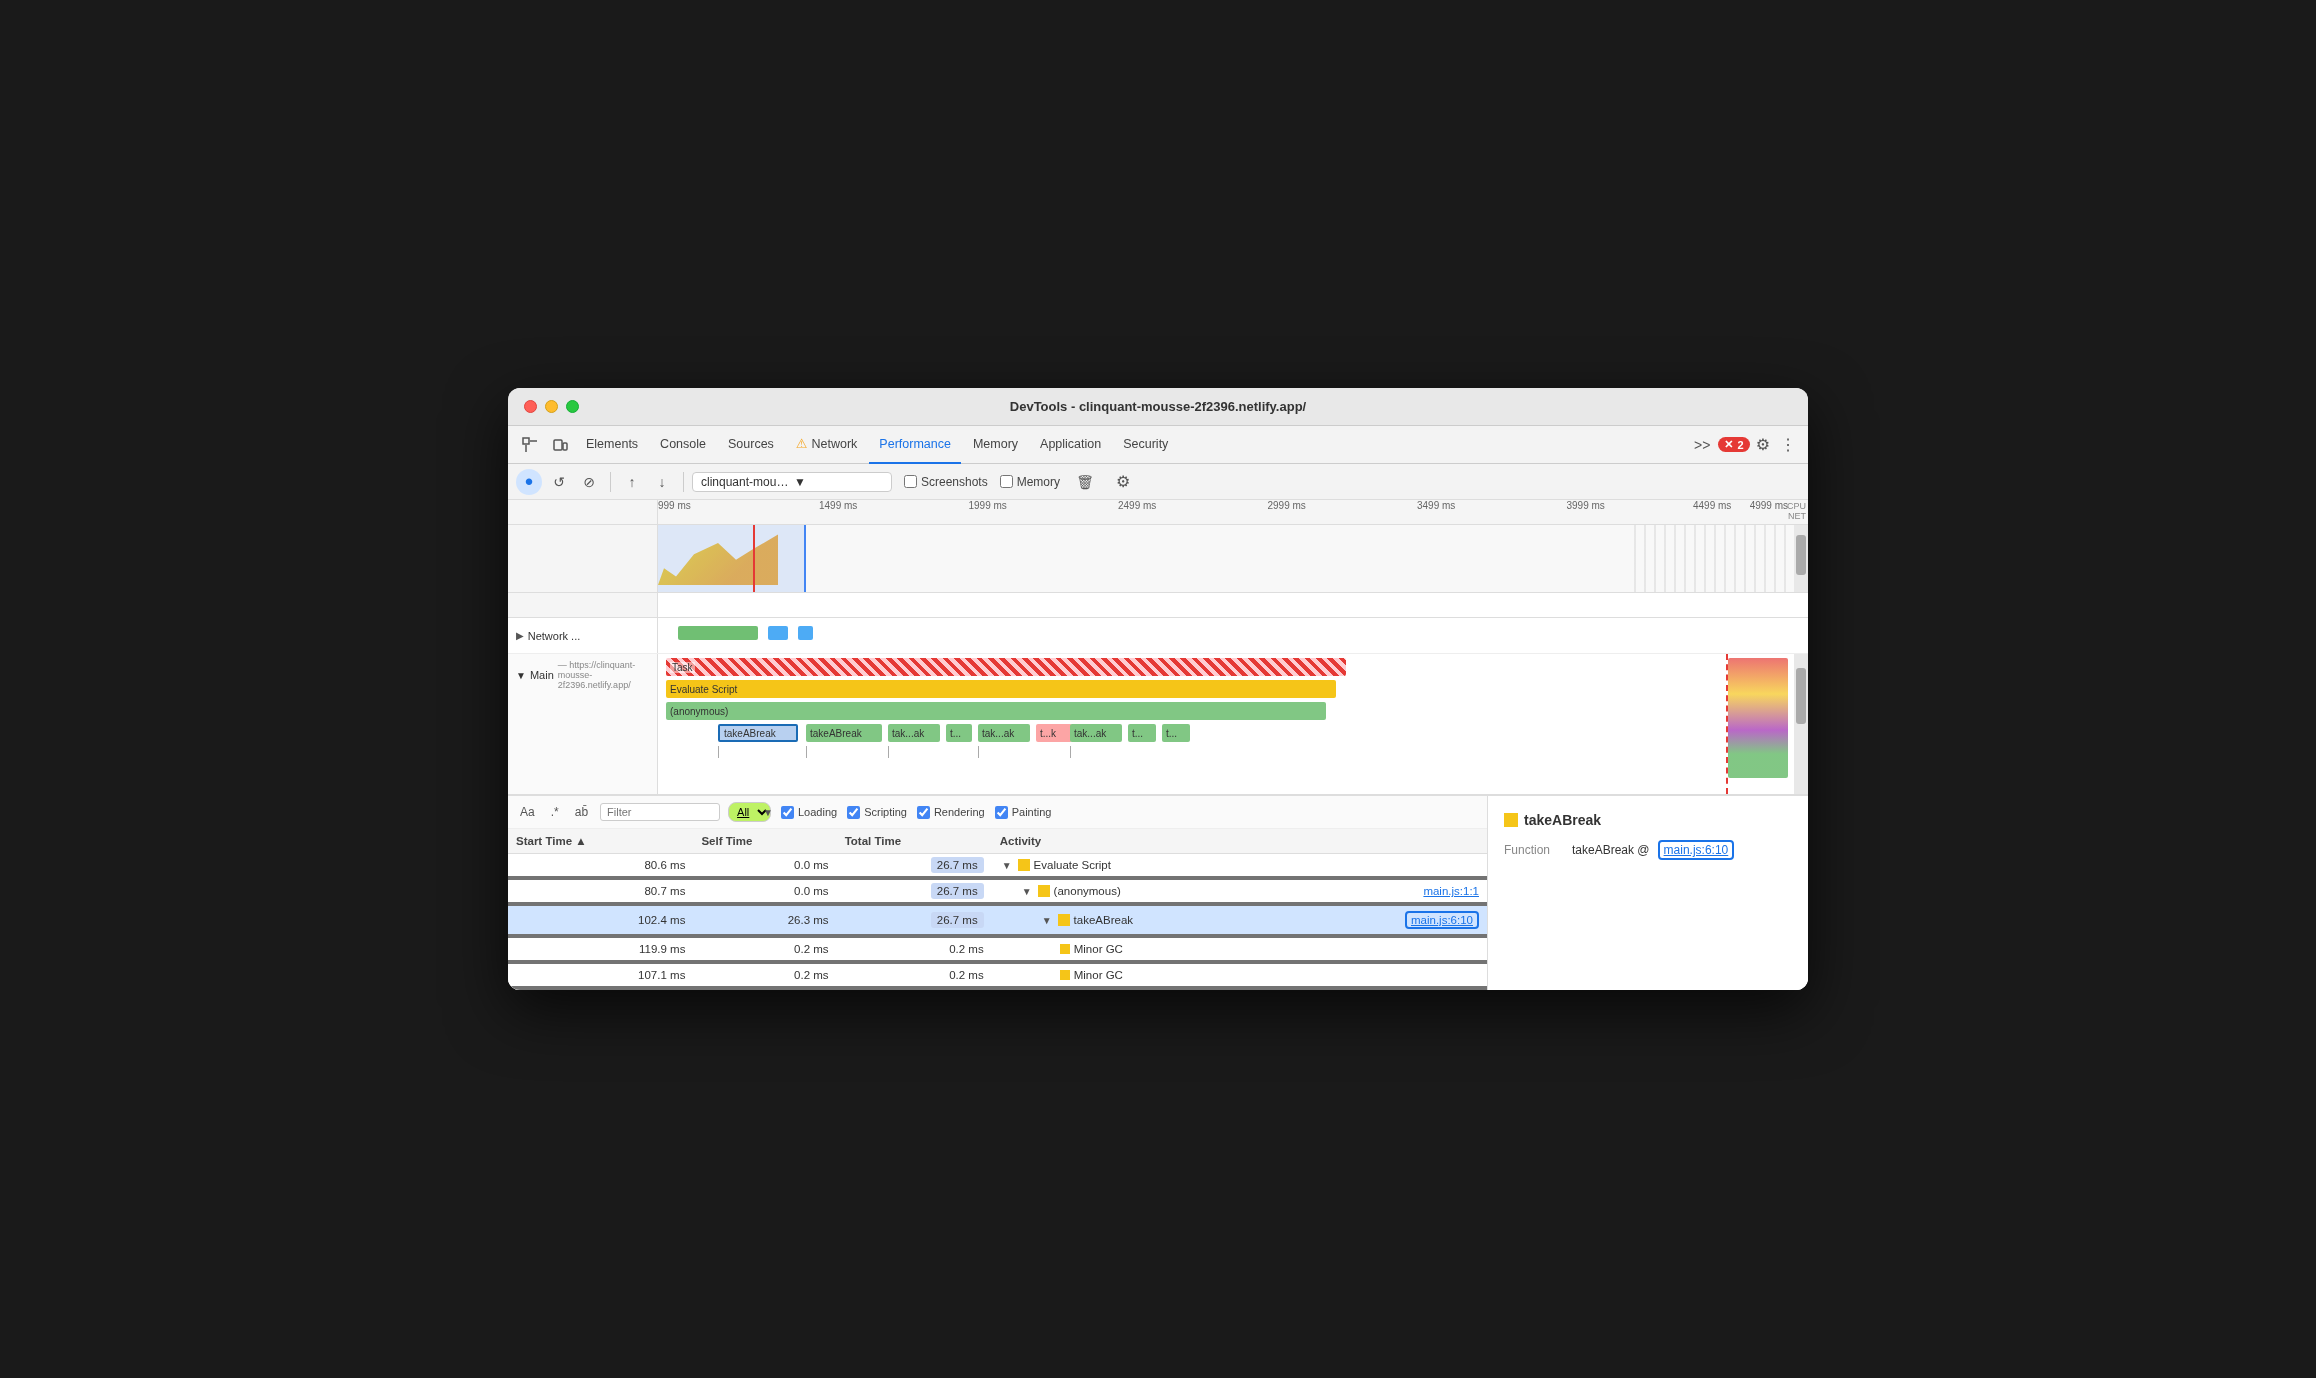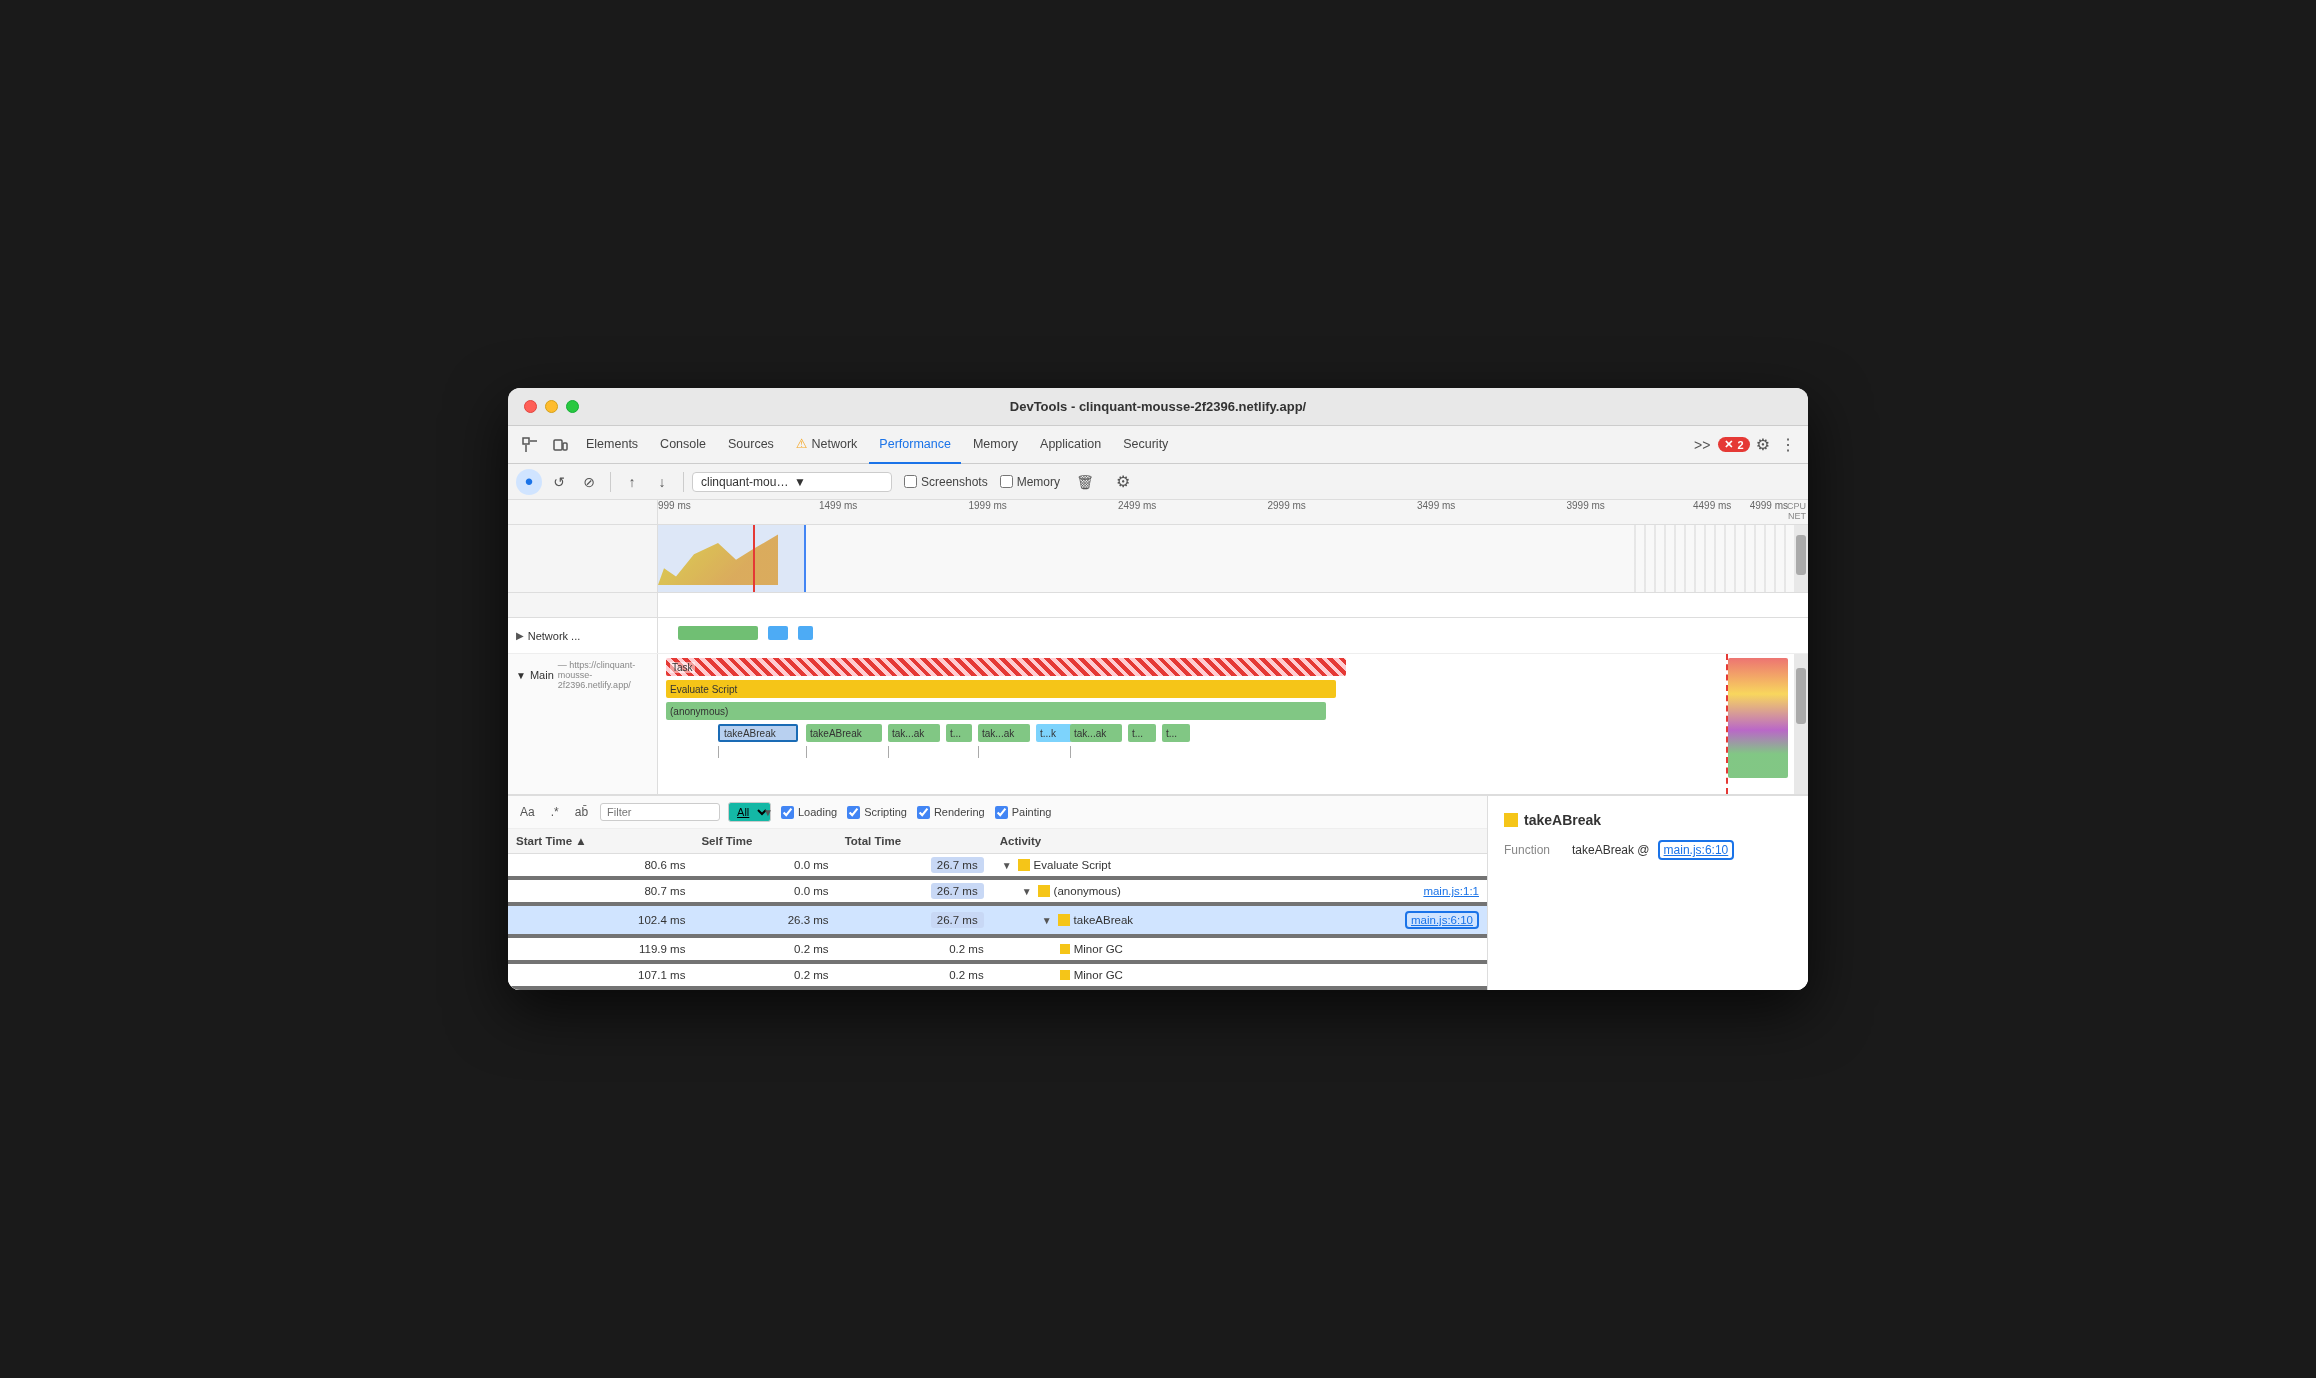--- a/index.html
+++ b/index.html
@@ -321,24 +321,24 @@
     .filter-input {
       border: 1px solid #ccc;
       border-radius: 3px;
       padding: 2px 6px;
       font-size: 11px;
       width: 120px;
       outline: none;
     }
     .filter-select {
       border: 1px solid #ccc;
-      border-radius: 3px;
+      border-radius: 8px;
       padding: 2px 4px;
       font-size: 11px;
-      background: #14b8a6;
+      background: #bef264;
       cursor: pointer;
       text-decoration: underline;
     }
     .filter-checkboxes {
       display: flex;
       align-items: center;
       gap: 10px;
     }
     .filter-checkbox-label {
       display: flex;
@@ -639,21 +639,21 @@
           </div>
           <div class="flame-bar" style="left:230px;top:70px;width:52px;background:#81c784;color:#333;">
             <span>tak...ak</span>
           </div>
           <div class="flame-bar" style="left:288px;top:70px;width:26px;background:#81c784;color:#333;">
             <span>t...</span>
           </div>
           <div class="flame-bar" style="left:320px;top:70px;width:52px;background:#81c784;color:#333;">
             <span>tak...ak</span>
           </div>
-          <div class="flame-bar" style="left:378px;top:70px;width:36px;background:#7dd3fc;color:#333;">
+          <div class="flame-bar" style="left:378px;top:70px;width:36px;background:#fca5a5;color:#333;">
             <span>t...k</span>
           </div>
           <div class="flame-bar" style="left:412px;top:70px;width:52px;background:#81c784;color:#333;">
             <span>tak...ak</span>
           </div>
           <div class="flame-bar" style="left:470px;top:70px;width:28px;background:#81c784;color:#333;">
             <span>t...</span>
           </div>
           <div class="flame-bar" style="left:504px;top:70px;width:28px;background:#81c784;color:#333;">
             <span>t...</span>

